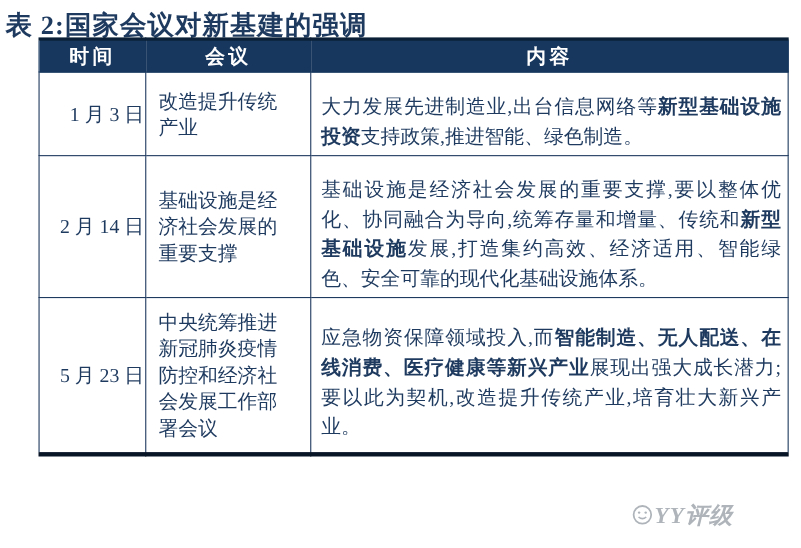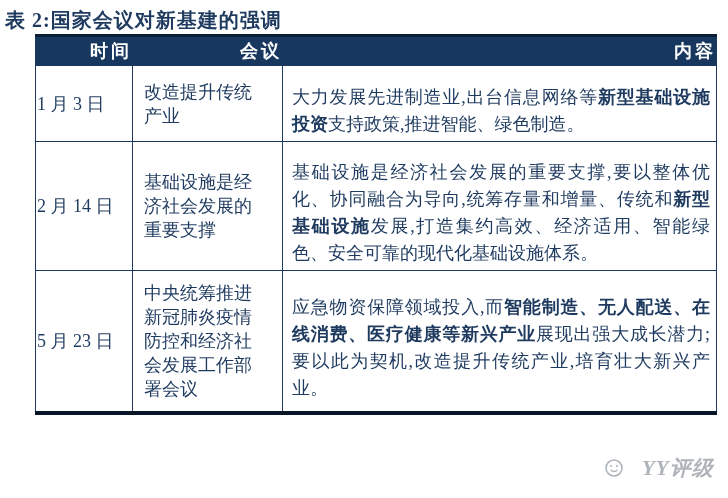--- a/index.html
+++ b/index.html
@@ -4,21 +4,21 @@
 <style>
   html, body { margin:0; padding:0; }
   body {
     width:728px; height:498px;
     background:#ffffff;
     font-family:"Liberation Serif","DejaVu Serif",serif;
     position:relative; overflow:hidden;
   }
   .table-title {
     position:absolute; left:5px; top:7px;
-    font-size:20px; font-weight:bold;
+    font-size:24px; font-weight:bold;
     color:#1E3A5F; letter-spacing:1px;
     white-space:nowrap;
   }
   table.meetings {
     position:absolute; left:35px; top:34px;
     width:681px;
     border-collapse:collapse; table-layout:fixed;
     color:#1E3A5F;
     border-top:3px solid #0B2036;
     border-bottom:4px solid #071527;
@@ -28,43 +28,43 @@
   }
   col.c1 { width:97px; }
   col.c2 { width:150px; }
   col.c3 { width:434px; }
   th {
     background:#17375E; color:#ffffff;
     font-size:18px; font-weight:bold;
     height:26px; padding:1px 0;
     border:1px solid #17375E;
     letter-spacing:3px;
-    text-align:right;
+    text-align:center;
   }
   td {
     border:1px solid #1E3A5F;
     font-size:18px;
     vertical-align:middle;
     background:transparent;
   }
-  td.time { text-align:left; white-space:nowrap; }
+  td.time { text-align:right; white-space:nowrap; }
   td.meeting { padding:3px 25px 3px 11px; line-height:24px; }
   td.content {
     padding:17px 6px 3px 9px; line-height:27px;
     text-align:justify; text-justify:inter-ideograph;
   }
   tr.r1 td { height:55px; }
   tr.r2 td { height:108px; }
   tr.r3 td { height:59px; }
   tr.r4 td { height:120px; }
   tr.r5 td { height:52px; }
   .seg-bold { font-weight:bold; }
   .watermark {
-    position:absolute; left:604px; top:454px; z-index:0;
-    display:flex; align-items:center; gap:18px;
+    position:absolute; left:574px; top:454px; z-index:0;
+    display:flex; align-items:center; gap:1px;
     color:#AEB4BA; font-size:21px; font-weight:bold; font-style:italic;
     letter-spacing:1px; white-space:nowrap;
   }
   .watermark svg { display:block; }
 </style>
 </head>
 <body>
 
 <div class="table-title">表 2:国家会议对新基建的强调</div>
 

